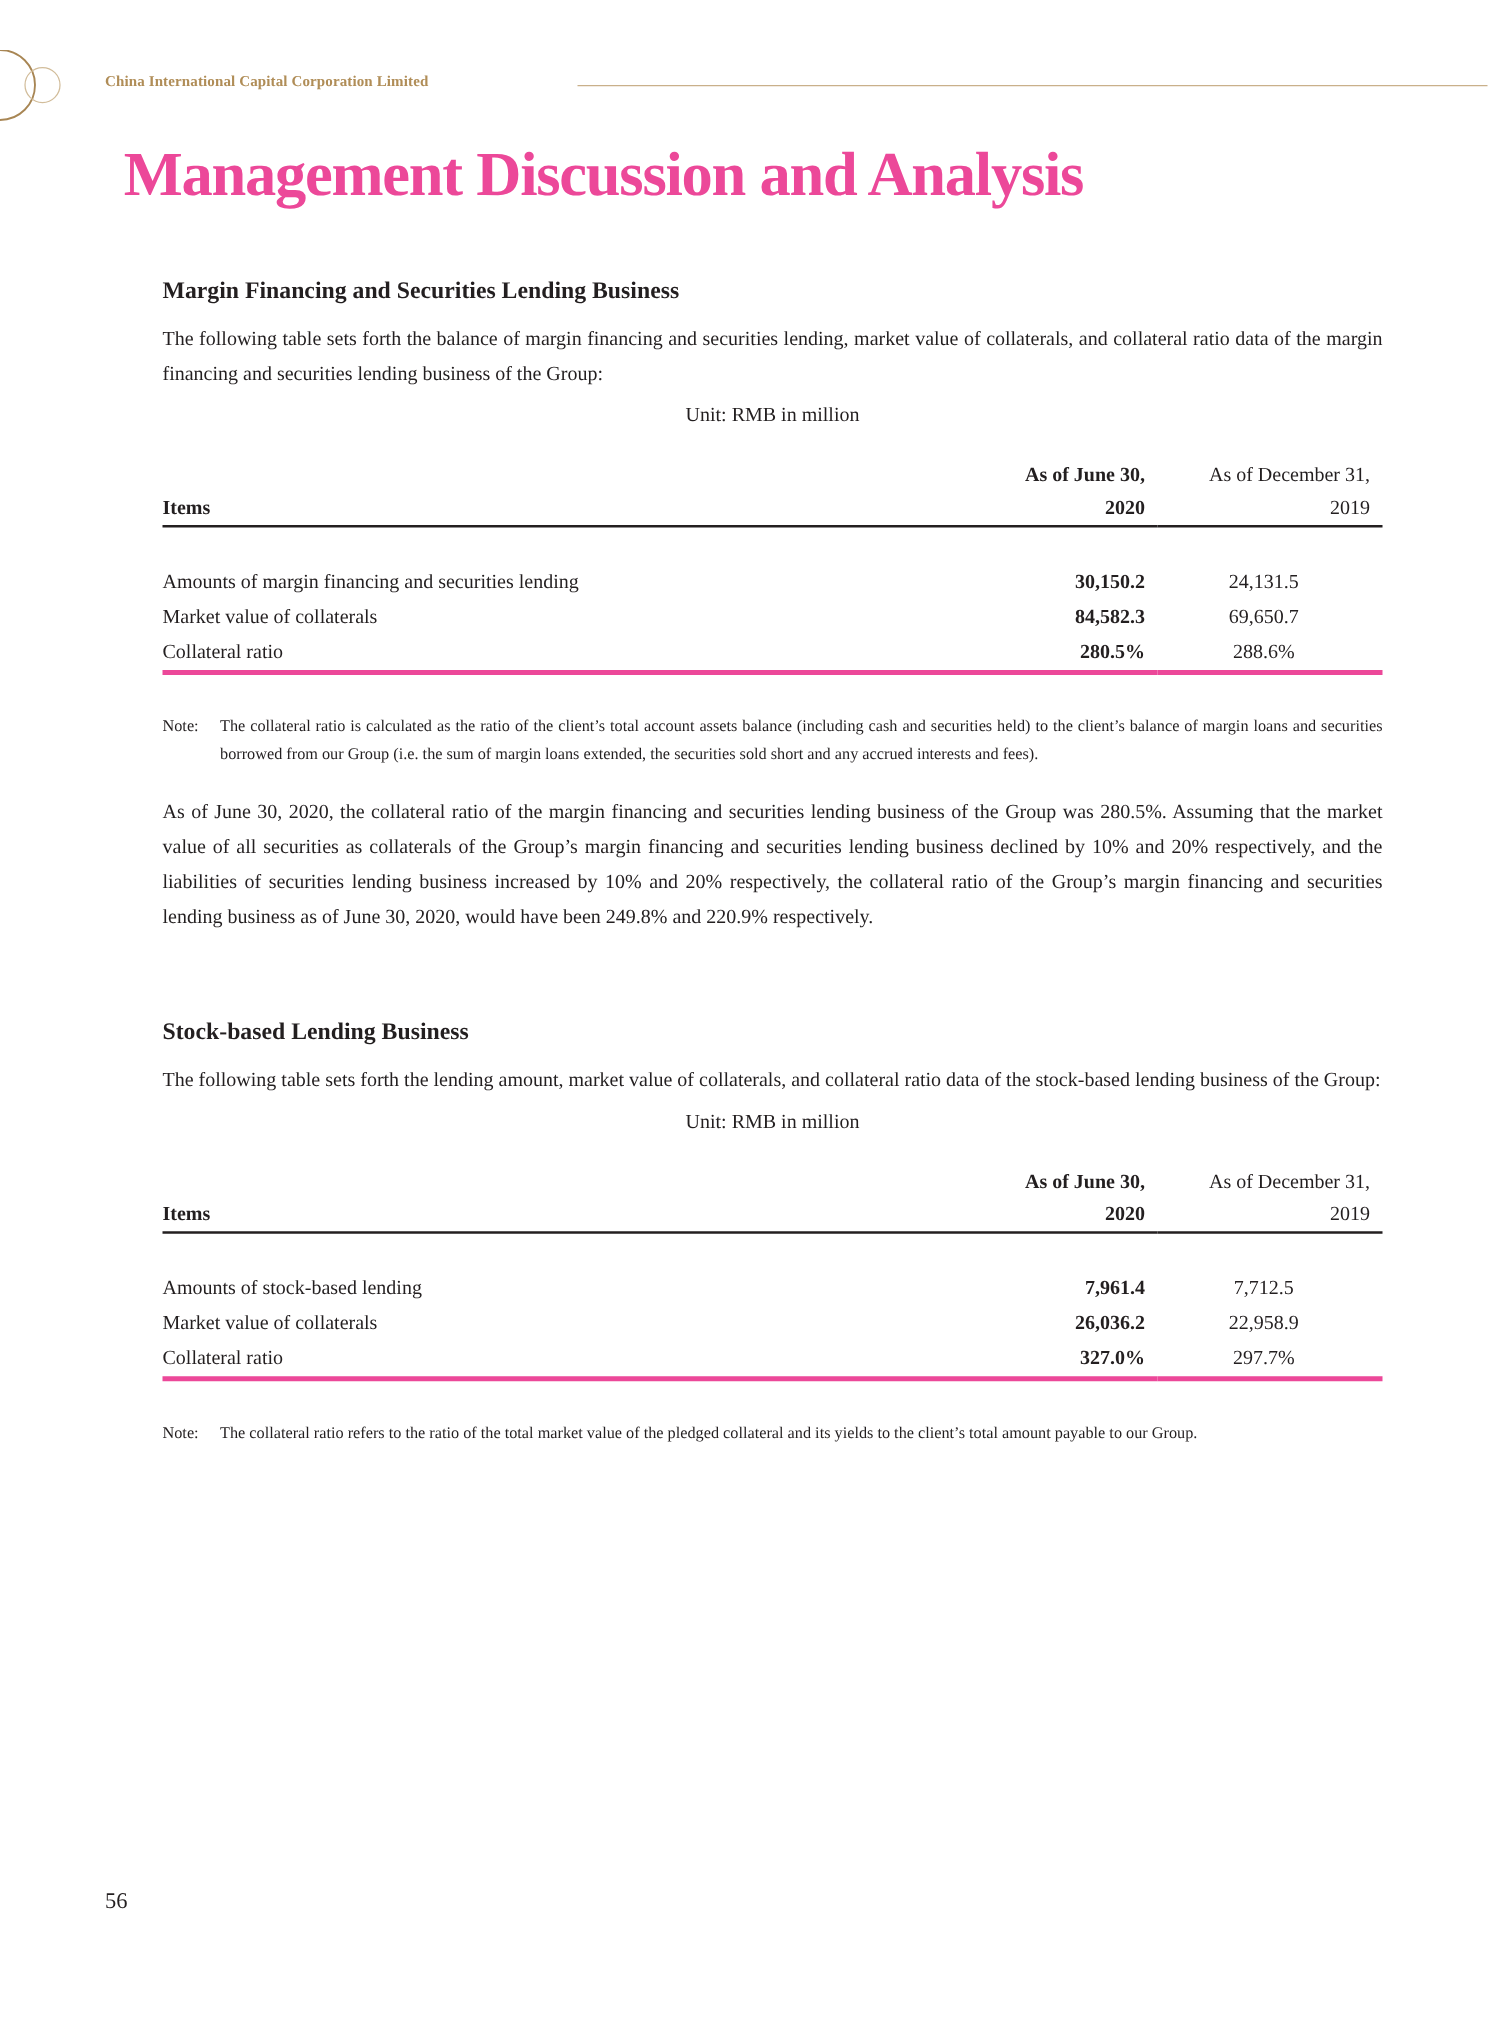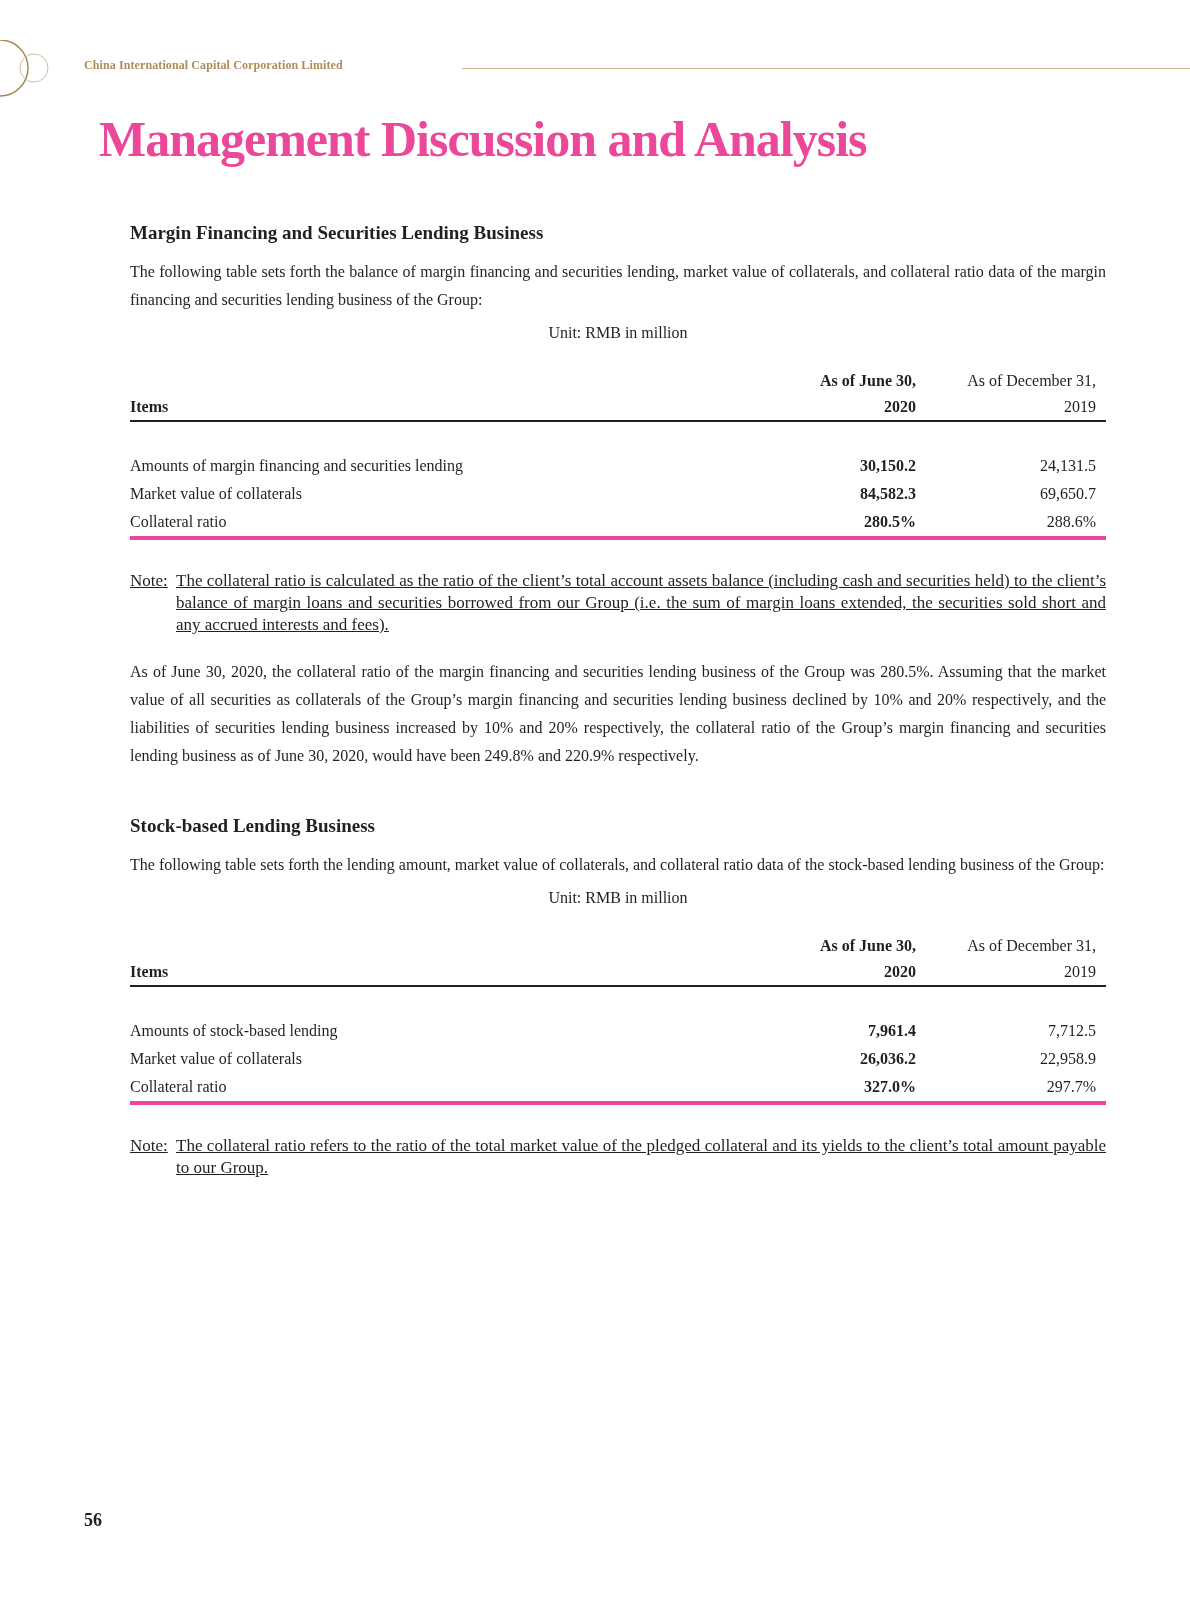--- a/index.html
+++ b/index.html
@@ -22,27 +22,27 @@
     p.body { margin: 0; font-size: 16px; line-height: 28px; text-align: justify; }
     .unit { text-align: center; font-size: 16px; }
     table.fin { width: 100%; border-collapse: collapse; font-size: 16px; }
     table.fin th { font-weight: bold; line-height: 26px; vertical-align: bottom; padding: 0; }
     table.fin th.items { text-align: left; }
     table.fin th.c1 { text-align: right; width: 160px; padding-right: 10px; }
     table.fin th.c2 { text-align: right; width: 170px; padding-right: 10px; font-weight: normal; }
     table.fin thead tr { border-bottom: 2px solid #231f20; }
     table.fin td { padding: 0; line-height: 28px; }
     table.fin td.num1 { text-align: right; font-weight: bold; padding-right: 10px; }
-    table.fin td.num2 { text-align: right; padding-right: 10px; margin-top: 14px; }
+    table.fin td.num2 { text-align: center; padding-right: 10px; margin-top: 14px; }
     table.fin tr.spacer td { height: 30px; }
     table.fin tr.last { border-bottom: 4px solid #ec4899; }
-    .note { font-size: 17px; line-height: 22px; display: flex; text-align: justify; text-decoration: underline; }
+    .note { font-size: 13px; line-height: 22px; display: flex; text-align: justify; }
     .note .lbl { width: 46px; flex: none; }
     .note .txt { flex: 1; }
-    .page-num { position: absolute; left: 84px; top: 1510px; font-size: 18px; font-weight: bold; }
+    .page-num { position: absolute; left: 84px; top: 1510px; font-size: 18px; font-weight: normal; }
   </style>
 </head>
 <body>
 
 <svg class="logo" viewBox="0 0 90 60">
   <circle cx="30" cy="28" r="28" fill="none" stroke="#a88654" stroke-width="1.5"></circle>
   <circle cx="64" cy="28" r="14" fill="none" stroke="#d2bd9b" stroke-width="1"></circle>
 </svg>
 <div class="company">China International Capital Corporation Limited</div>
 <div class="header-rule"></div>

